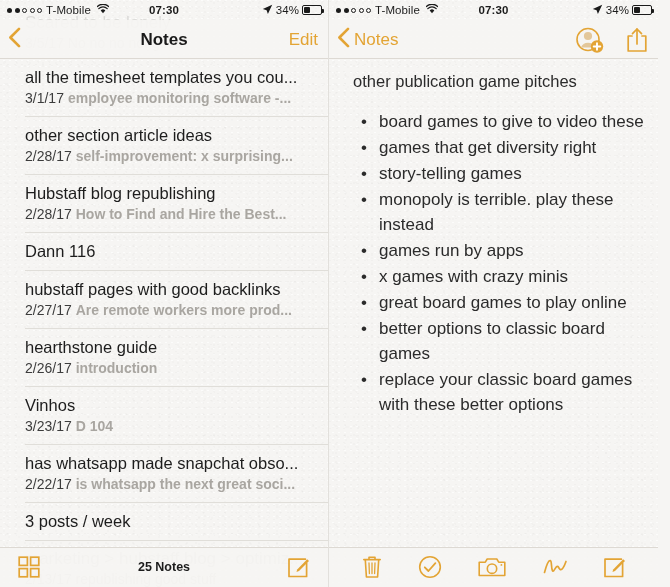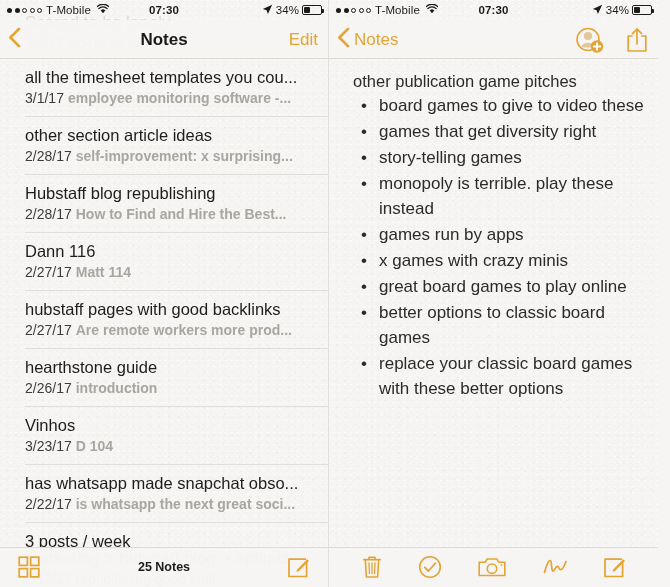--- a/index.html
+++ b/index.html
@@ -193,20 +193,21 @@
     position: absolute;
     top: 59px; left: 0; right: 0; bottom: 40px;
     padding: 10px 14px 0 24px;
     z-index: 2;
     overflow: hidden;
   }
   .body-heading {
     font-size: 16.5px;
     color: #2b2b2b;
     line-height: 24px;
+    margin-bottom: 16px;
   }
   .bullet-list { list-style: none; }
   .bullet-item {
     position: relative;
     padding-left: 26px;
     font-size: 17px;
     line-height: 25px;
     color: #2b2b2b;
     margin-bottom: 1px;
   }
@@ -290,23 +291,20 @@
         </div>
       </div>
       <div class="note-row">
         <div class="note-title">Hubstaff blog republishing</div>
         <div class="note-meta">
           <span class="note-date">2/28/17</span><span class="note-snippet">How to Find and Hire the Best...</span>
         </div>
       </div>
       <div class="note-row">
         <div class="note-title">Dann 116</div>
-        <div class="note-meta">
-          <span class="note-date">2/27/17</span><span class="note-snippet">Matt 114</span>
-        </div>
       </div>
       <div class="note-row">
         <div class="note-title">hubstaff pages with good backlinks</div>
         <div class="note-meta">
           <span class="note-date">2/27/17</span><span class="note-snippet">Are remote workers more prod...</span>
         </div>
       </div>
       <div class="note-row">
         <div class="note-title">hearthstone guide</div>
         <div class="note-meta">

